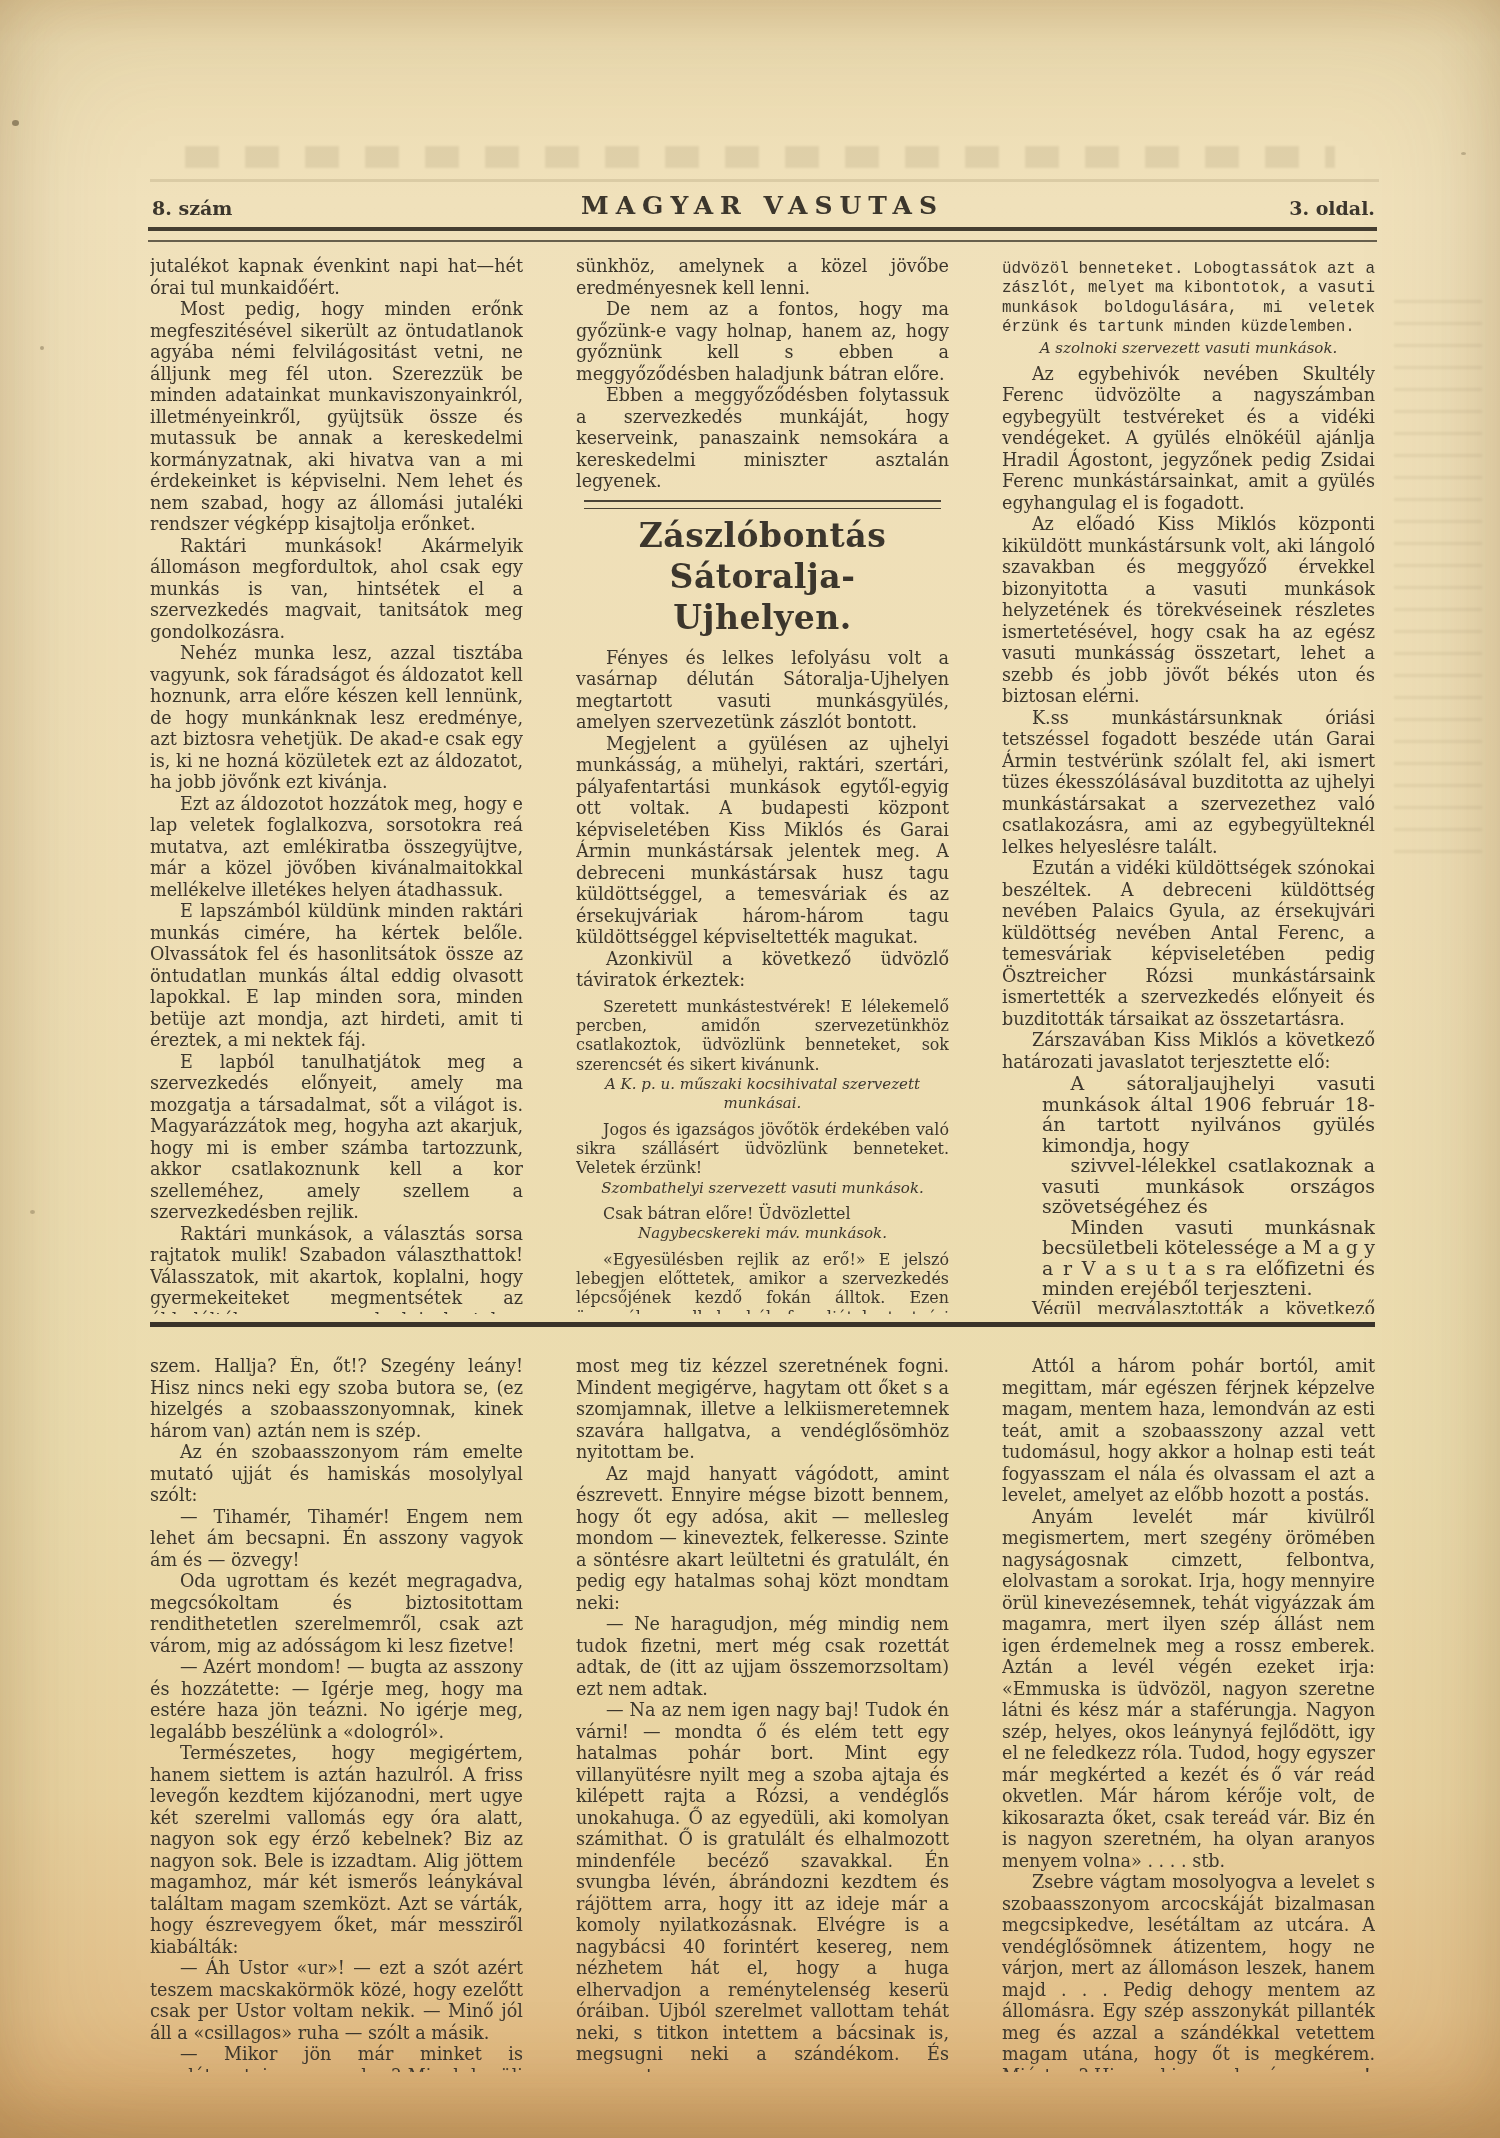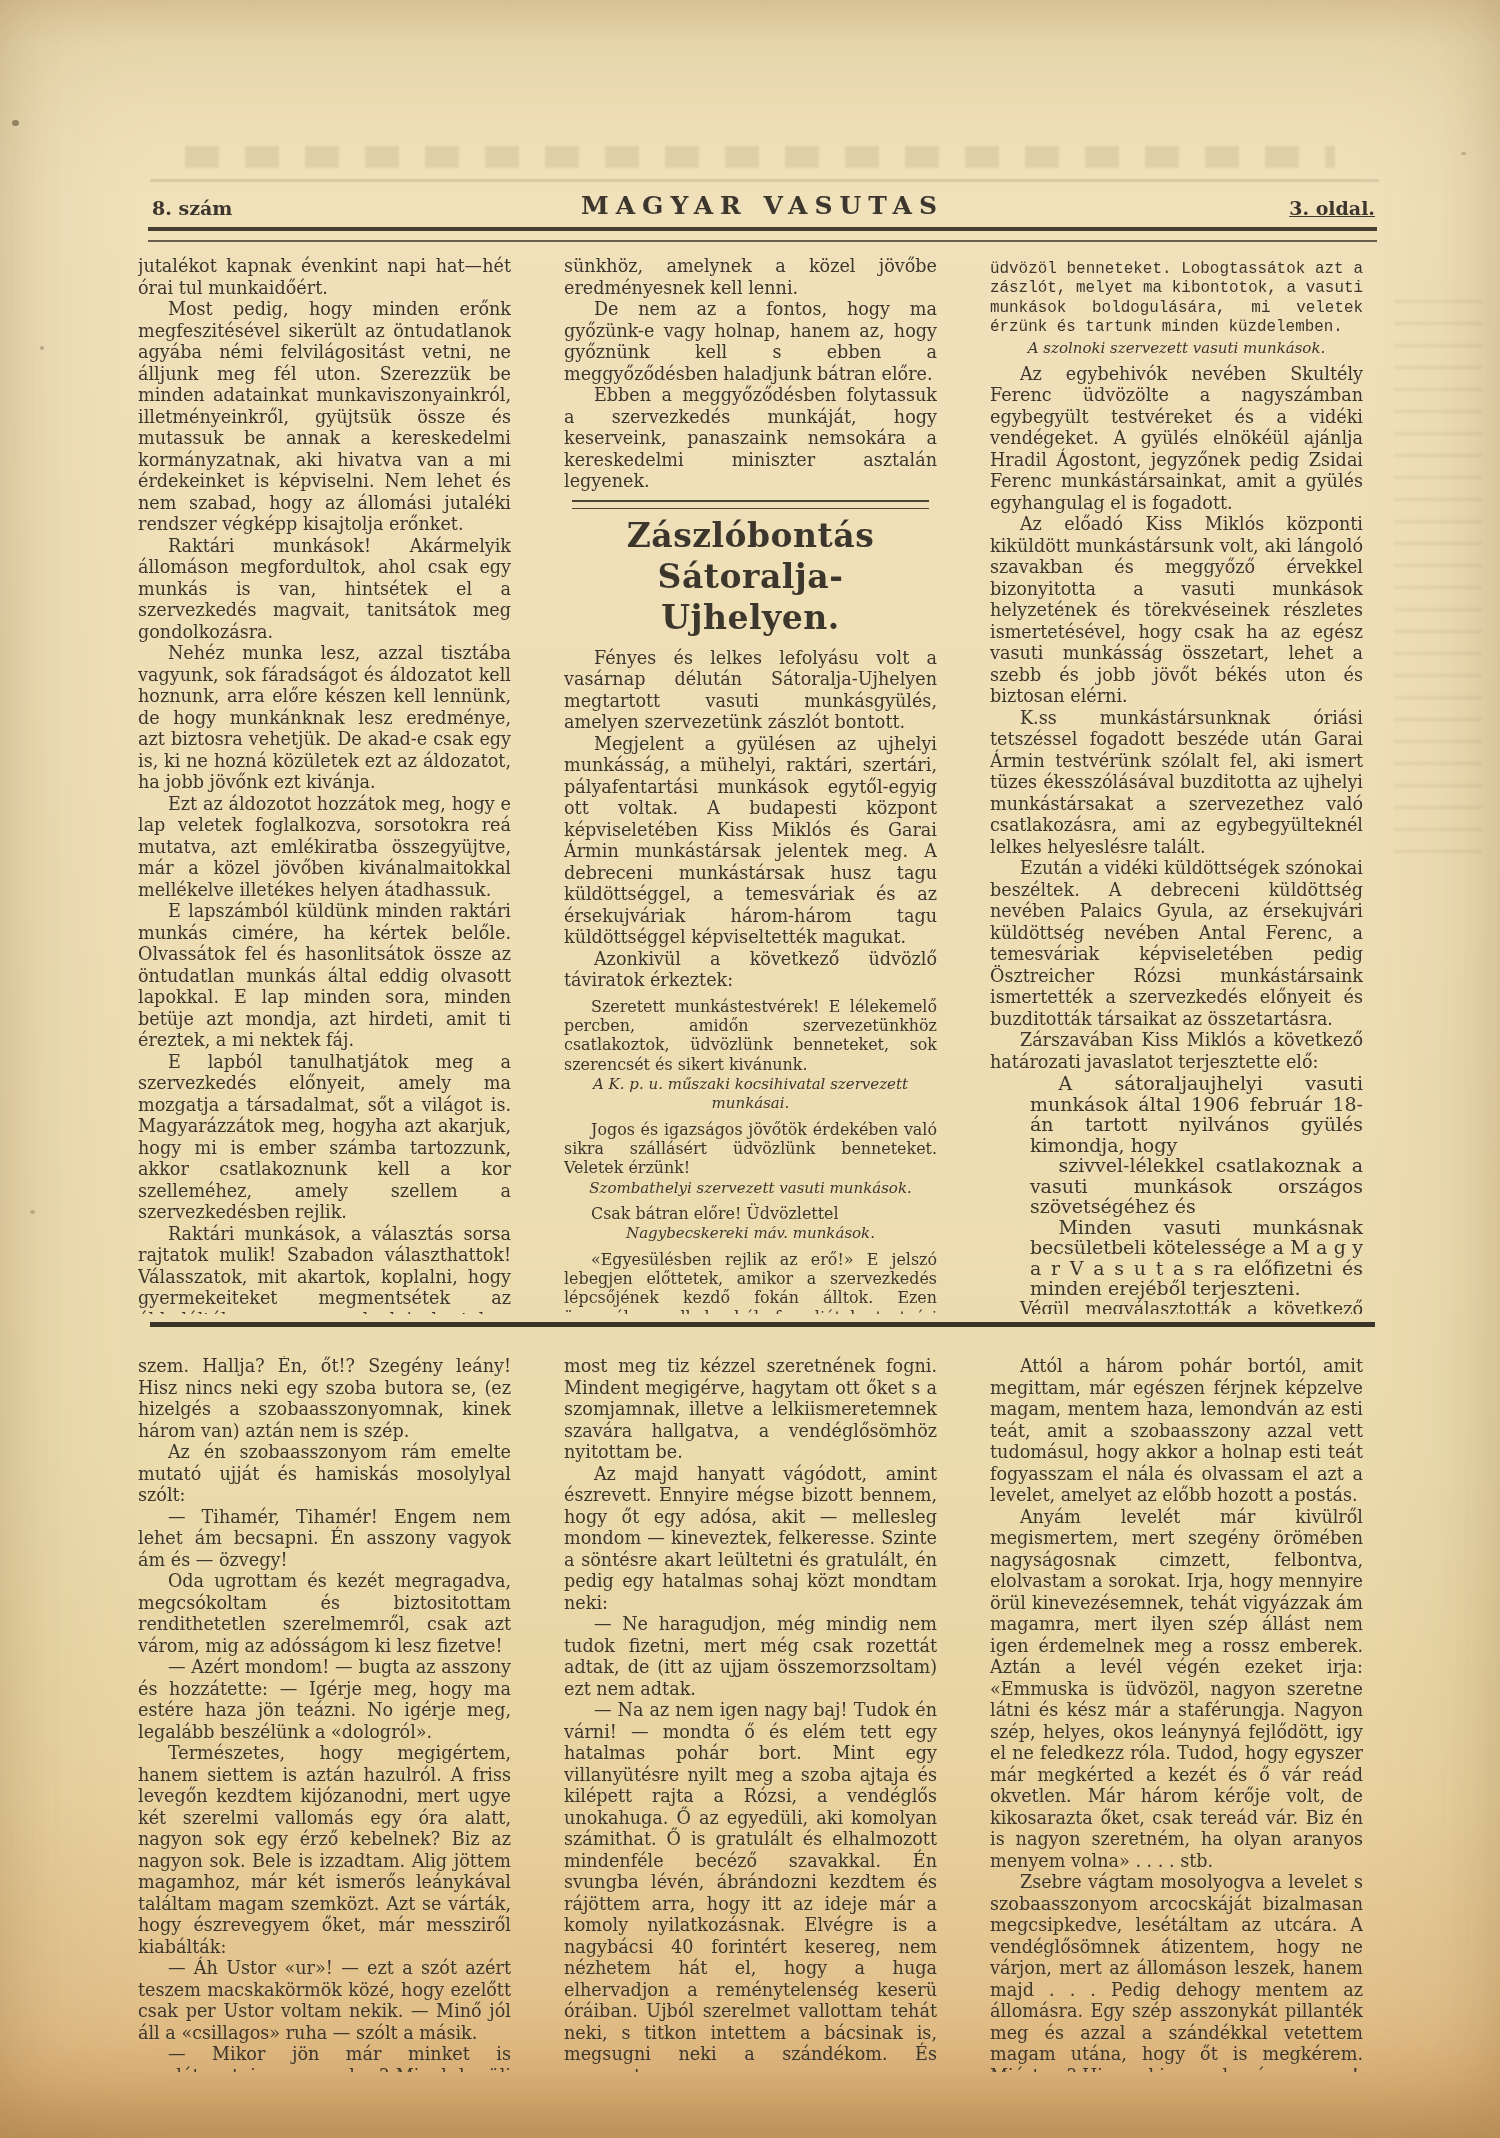--- a/index.html
+++ b/index.html
@@ -16,26 +16,26 @@
     background:repeating-linear-gradient(180deg,#6e5f3e 0 3px,transparent 3px 22px);}
   .speck{position:absolute;border-radius:50%;background:#55482f;}
   .s1{left:12px;top:120px;width:7px;height:6px;opacity:.55;}
   .s2{left:40px;top:346px;width:4px;height:4px;opacity:.35;}
   .s3{left:1461px;top:152px;width:5px;height:3px;opacity:.3;}
   .s4{left:30px;top:1210px;width:5px;height:4px;opacity:.3;}
 
   .header{position:absolute;left:150px;top:191px;width:1225px;height:32px;}
   .issue{position:absolute;left:2px;top:6px;font-size:19px;font-weight:bold;}
   .masthead{position:absolute;left:0;right:0;top:0;text-align:center;font-size:25px;font-weight:bold;letter-spacing:7px;}
-  .pageno{position:absolute;right:0;top:6px;font-size:19px;font-weight:bold;text-decoration:underline;}
+  .pageno{position:absolute;right:0;top:6px;font-size:19px;font-weight:bold;}
   .hrule{position:absolute;left:148px;top:227px;width:1229px;height:9px;
     border-top:4px solid #453e31;border-bottom:2px solid rgba(69,62,49,.8);}
   .divider{position:absolute;left:150px;top:1322px;width:1225px;height:5px;background:#3a332a;}
 
-  .cols{position:absolute;left:138px;width:1225px;display:flex;gap:53px;}
+  .cols{position:absolute;left:150px;width:1225px;display:flex;gap:53px;}
   .cols.top{top:256px;height:1058px;}
   .cols.bottom{top:1356px;height:716px;}
   .col{width:385px;overflow:hidden;}
 
   p{margin:0;font-size:17.6px;line-height:21.5px;text-align:justify;text-indent:1.7em;}
   p.cont{text-indent:0;}
   p.tele{font-size:15.9px;line-height:19.4px;margin-top:5px;}
   p.tele.cont{margin-top:4px;font-family:Liberation Mono, monospace;}
   p.sig{font-size:15px;line-height:19.2px;font-style:italic;text-align:center;text-indent:0;margin:1px 0 6px;}
   p.res{font-size:19px;line-height:20.5px;padding-left:2.1em;text-indent:1.5em;}

